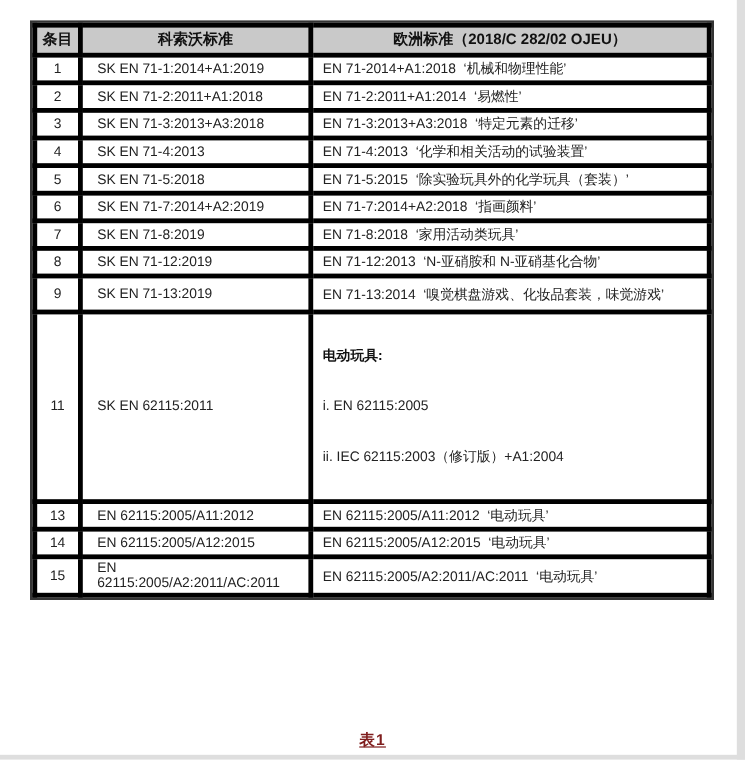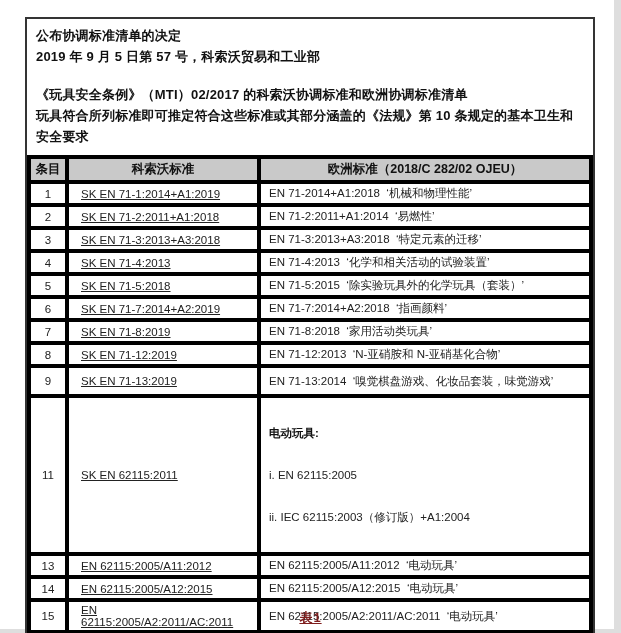--- a/index.html
+++ b/index.html
@@ -41,21 +41,21 @@
     background: #c9c9c9;
     font-size: 12.5px; font-weight: bold; color:#111;
     height: 23px; text-align: center; padding: 2px 2px;
   }
   td {
     font-size: 11.5px; color:#222;
     vertical-align: middle;
     padding: 2px 6px;
   }
   td.c-no { text-align: center; padding: 2px 1px; }
-  td.c-ks { padding-left: 12px; text-decoration: underline; }
+  td.c-ks { padding-left: 12px; }
   td.c-eu { padding-left: 8px; white-space: pre-wrap; }
   td .ln { line-height: 18px; white-space: pre-wrap; }
   td .ln-b { font-weight: bold; color:#111; }
 
   tr.rh-s  td { height: 22px; }
   tr.rh-9  td { height: 30px; }
   tr.rh-11 td { height: 54px; }
   tr.rh-12 td { height: 26px; }
   tr.rh-13 td { height: 14px; margin-top: 31px; }
   tr.rh-14 td { height: 20px; }
@@ -75,27 +75,20 @@
   }
 </style>
 </head>
 <body>
 
 <div class="edge-right"></div>
 <div class="edge-bottom"></div>
 
 <div class="doc">
 
-  <div class="doc-header">
-    <p>公布协调标准清单的决定</p>
-    <p>2019 年 9 月 5 日第 57 号，科索沃贸易和工业部</p>
-    <div class="hdr-gap"></div>
-    <p>《玩具安全条例》（MTI）02/2017 的科索沃协调标准和欧洲协调标准清单</p>
-    <p>玩具符合所列标准即可推定符合这些标准或其部分涵盖的《法规》第 10 条规定的基本卫生和安全要求</p>
-  </div>
 
   <table class="std">
     <colgroup>
         <col class="c1">
         <col class="c2">
         <col class="c3">
       </colgroup>
     <tbody>
         <tr>
       <th>条目</th>

